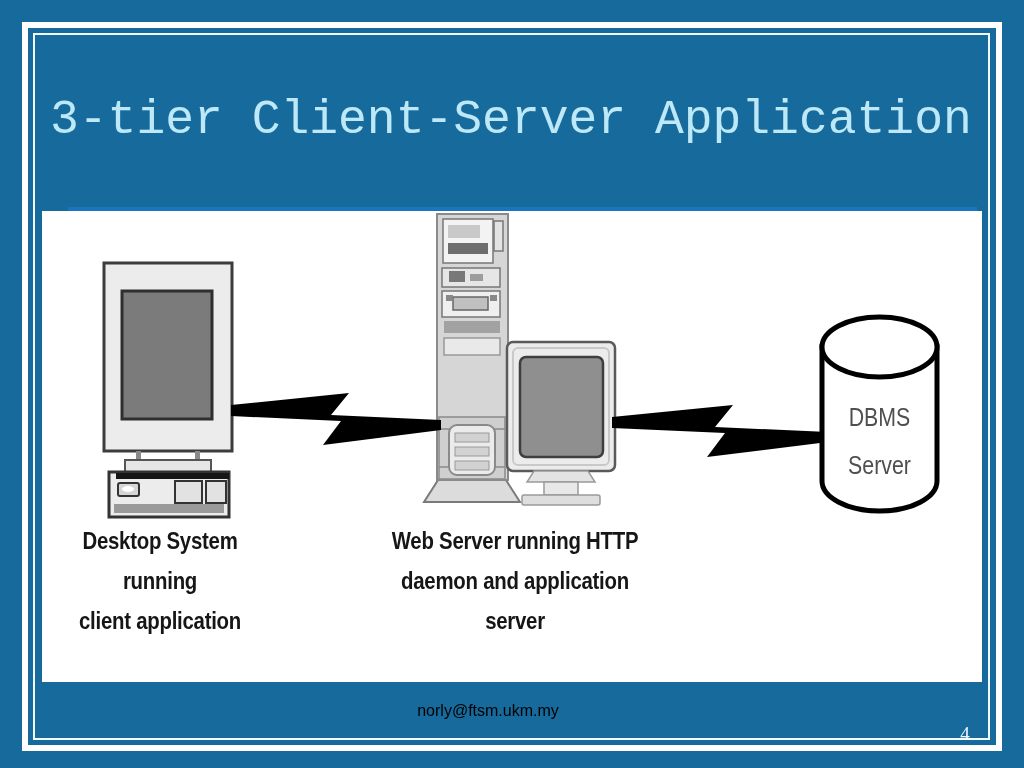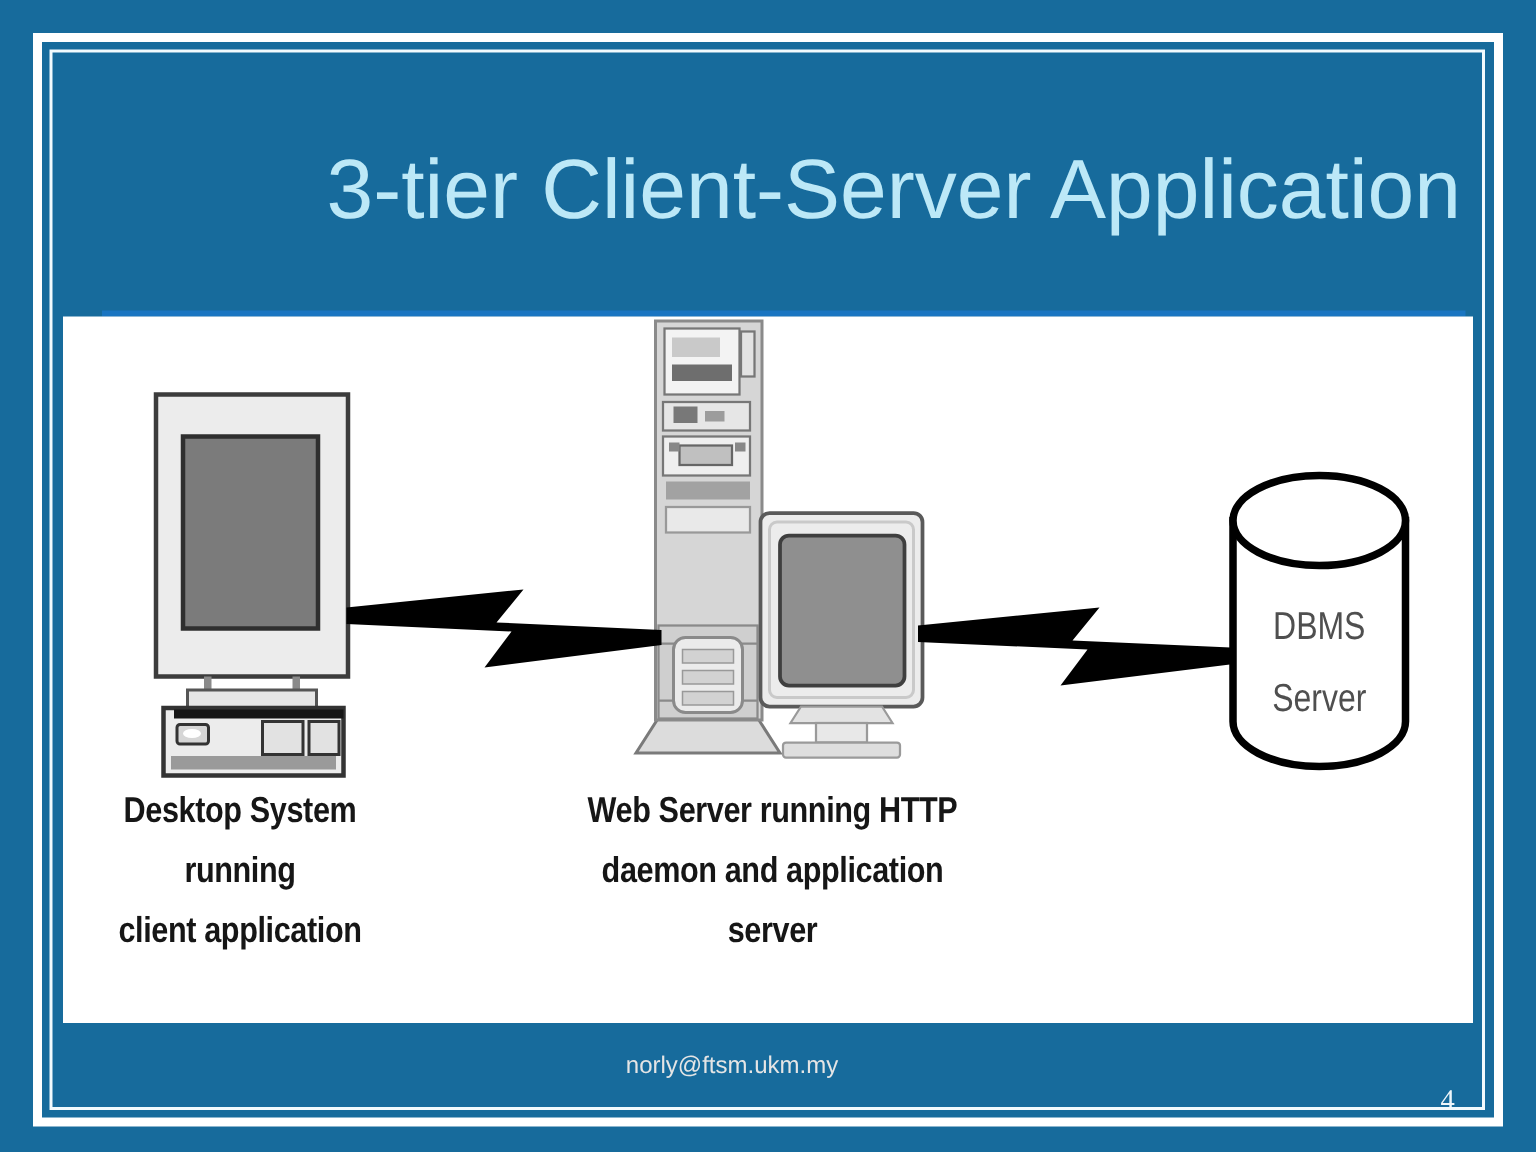--- a/index.html
+++ b/index.html
@@ -11,23 +11,23 @@
   .frame-outer{
     position:absolute;left:22px;top:22px;right:22px;bottom:17px;
     border:6px solid #ffffff;pointer-events:none;
   }
   .frame-inner{
     position:absolute;left:33px;top:33px;right:34px;bottom:28px;
     border:2px solid #f2fafd;pointer-events:none;
   }
   .slide-title{
     position:absolute;left:50px;right:50px;top:92px;
-    text-align:right;
-    font-family:Liberation Sans, sans-serif;
-    font-size:56px;font-weight:400;letter-spacing:0px;
+    text-align:left;
+    font-family:Liberation Mono, monospace;
+    font-size:48px;font-weight:400;letter-spacing:0px;
     color:#bce8f7;line-height:1.2;
     white-space:nowrap;
   }
   .title-underline{
     position:absolute;left:68px;top:207px;width:909px;height:4px;
     background:#1a75c1;
   }
   .diagram-canvas{
     position:absolute;left:42px;top:211px;width:940px;height:471px;
     background:#ffffff;
@@ -41,21 +41,21 @@
   }
   .label-desktop{left:0px;top:310px;width:236px;}
   .label-web{left:313px;top:310px;width:320px;}
   .label-dbms{
     position:absolute;left:780px;top:182px;width:115px;
     text-align:center;color:#4f4f4f;font-size:26px;line-height:48px;
     font-weight:400;transform:scaleX(0.82);transform-origin:50% 0%;
   }
   .footer-email{
     position:absolute;left:0px;top:702px;width:976px;
-    text-align:center;color:#e5e5e5;font-size:16px;
+    text-align:center;color:#000000;font-size:16px;
   }
   .page-number{
     position:absolute;left:950px;top:723px;width:30px;
     text-align:center;color:#eef6fa;font-size:19px;
     font-family:"Liberation Serif",serif;
   }
 </style>
 </head>
 <body>
 

